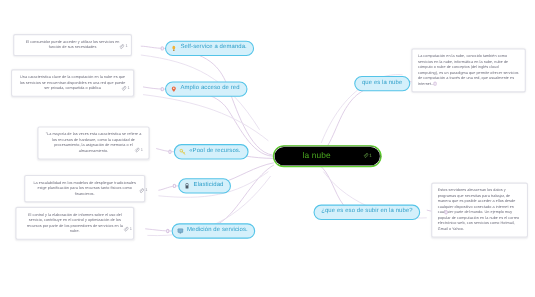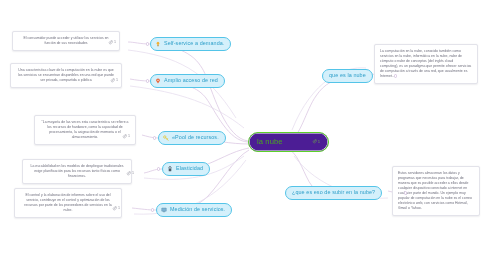--- a/index.html
+++ b/index.html
@@ -34,24 +34,24 @@
     z-index: 5;
   }
   .node .label {
     font-size: 5.4px;
     letter-spacing: 0.1px;
     line-height: 1;
   }
 
   
   .node.central {
-    background: #4c1d95;
+    background: #000000;
     border: 1.4px solid #5cd02a;
     border-radius: 11px;
-    padding: 5px 8px 5px 8px;
+    padding: 5px 8px 5px 26px;
     box-shadow: 0 0 0 0.6px #ffffff inset;
     gap: 29px;
   }
   .node.central .label {
     font-size: 7.6px;
     color: #4aa81f;
     font-weight: normal;
   }
 
   

